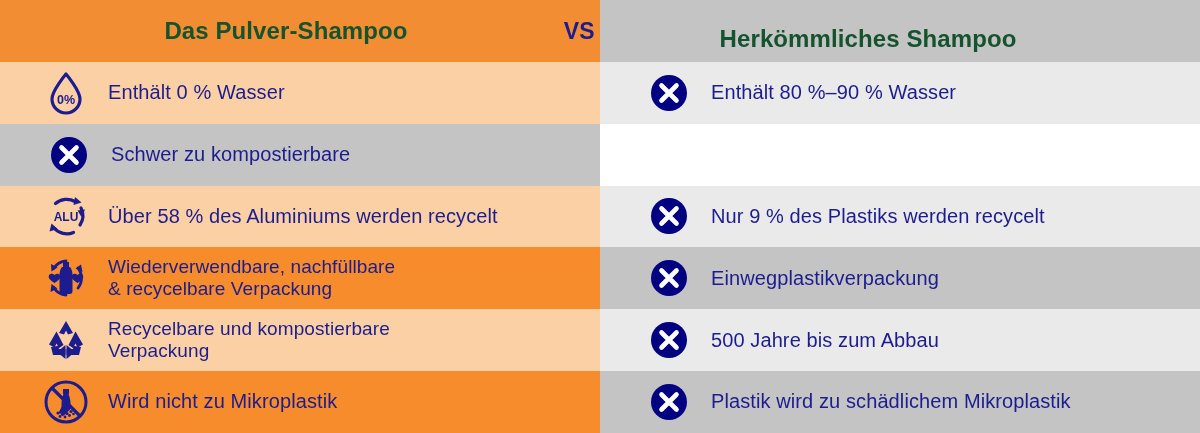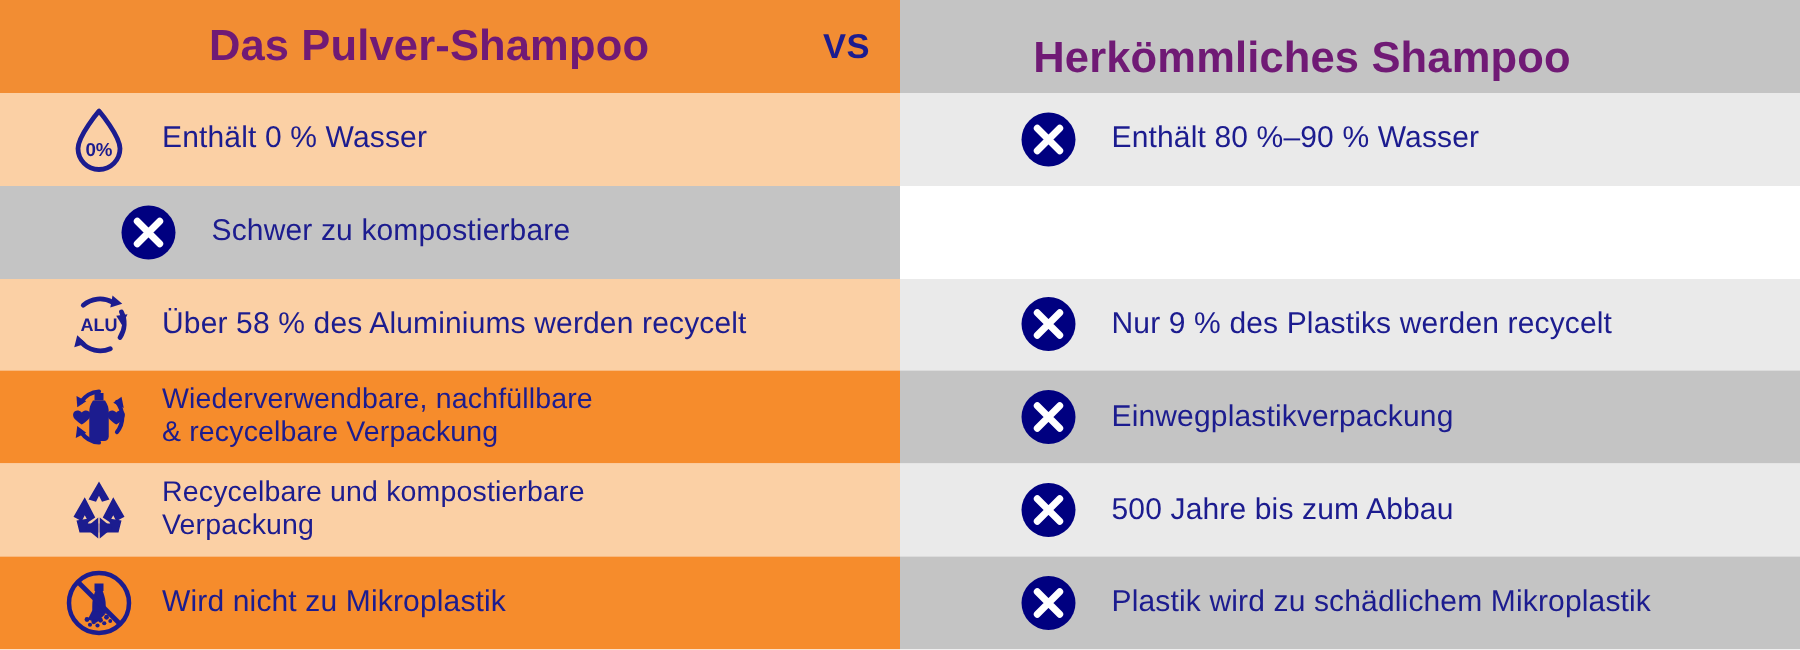--- a/index.html
+++ b/index.html
@@ -14,35 +14,35 @@
   .header{height:62px;display:flex;flex:0 0 62px;}
   .header .left{
     width:600px;background:#F28D33;position:relative;
     display:flex;align-items:center;justify-content:center;
   }
   .header .right{
     width:600px;background:#C4C4C4;
     display:flex;align-items:center;justify-content:center;
   }
   .h-title{
-    color:#701a75;font-size:29px;font-weight:bold;letter-spacing:.1px;
+    color:#14532d;font-size:24px;font-weight:bold;letter-spacing:.1px;
     white-space:nowrap;
   }
   .h-title.left-title{transform:translateX(-14px);}
   .h-title.right-title{transform:translateX(-32px);margin-top:16px;}
   .vs{
-    position:absolute;right:20px;top:50%;transform:translateY(-50%);
+    position:absolute;right:5px;top:50%;transform:translateY(-50%);
     color:#1C1C8F;font-size:23px;font-weight:bold;letter-spacing:.3px;
   }
 
   
   .row{display:flex;flex:0 0 61.8px;height:61.8px;}
   .cell{width:600px;display:flex;align-items:center;box-sizing:border-box;}
   .cell.left{padding-left:40px;}
-  .cell.right{padding-left:73px;}
+  .cell.right{padding-left:43px;}
 
   .row.odd  .cell.left {background:#FBD0A5;}
   .row.odd  .cell.right{background:#EAEAEA;}
   .row.even .cell.left {background:#F68C2C;}
   .row.even .cell.right{background:#C4C4C4;}
 
   .icon-wrap{
     width:52px;min-width:52px;height:52px;
     display:flex;align-items:center;justify-content:center;
     margin-right:16px;

